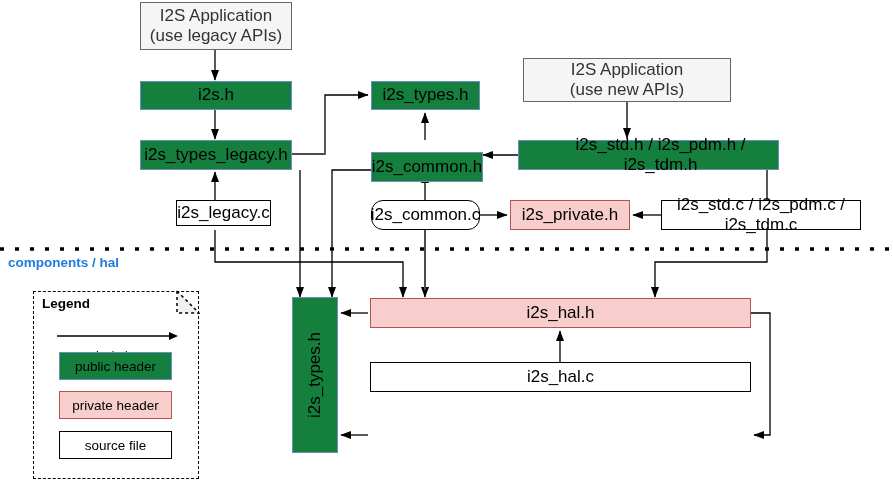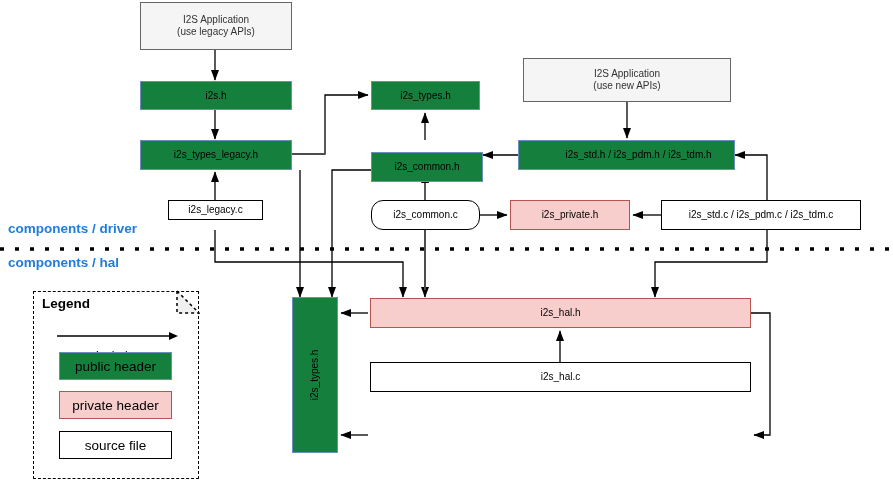--- a/index.html
+++ b/index.html
@@ -20,21 +20,21 @@
     width:893px;height:482px;
     pointer-events:none;
   }
   .node{
     position:absolute;
     box-sizing:border-box;
     display:flex;
     align-items:center;
     justify-content:center;
     text-align:center;
-    font-size:10px;
+    font-size:17px;
     line-height:1.18;
     color:#000000;
     z-index:3;
     white-space:pre-line;
   }
   .n-app{
     background:#f5f5f5;
     border:1px solid #666666;
     color:#333333;
   }
@@ -164,42 +164,41 @@
     <g stroke="#4d4d4d" stroke-width="2" fill="none">
       <path d="M292,154 L325,154"></path>
       <path d="M425,230 L425,290"></path>
     </g>
   </svg>
 
   <svg class="dotline" style="left:0;top:244;width:893px;height:10px" viewBox="0 0 893 10">
     <line x1="0" y1="5" x2="893" y2="5" stroke="#000000" stroke-width="3.5" stroke-dasharray="4 11" stroke-linecap="butt"></line>
   </svg>
 
-  <div class="layer-label" style="left:8px;top:221px;">components / driver</div>
   <div class="layer-label" style="left:8px;top:255px;">components / hal</div>
 
   <div class="node n-app" style="left:140px;top:2px;width:152px;height:48px;">I2S Application
 (use legacy APIs)</div>
 
   <div class="node n-pub" style="left:140px;top:81px;width:152px;height:29px;">i2s.h</div>
 
   <div class="node n-pub" style="left:140px;top:140px;width:152px;height:30px;">i2s_types_legacy.h</div>
 
-  <div class="node n-src" style="left:168px;top:200px;width:95px;height:20px;">i2s_legacy.c</div>
+  <div class="node n-src" style="left:176px;top:200px;width:95px;height:26px;">i2s_legacy.c</div>
 
   <div class="node n-pub" style="left:371px;top:81px;width:109px;height:29px;">i2s_types.h</div>
 
   <div class="node n-pub" style="left:371px;top:140px;width:112px;height:30px;margin-top:12px;">i2s_common.h</div>
 
   <div class="node n-src" style="left:371px;top:200px;width:109px;height:30px;border-radius:12px;">i2s_common.c</div>
 
   <div class="node n-app" style="left:523px;top:58px;width:208px;height:44px;">I2S Application
 (use new APIs)</div>
 
-  <div class="node n-pub" style="left:518px;top:140px;width:217px;height:30px;padding-left:24px;">i2s_std.h / i2s_pdm.h / i2s_tdm.h</div>
+  <div class="node n-pub" style="left:518px;top:140px;width:261px;height:30px;padding-left:24px;">i2s_std.h / i2s_pdm.h / i2s_tdm.h</div>
 
   <div class="node n-priv" style="left:510px;top:200px;width:120px;height:30px;">i2s_private.h</div>
 
   <div class="node n-src" style="left:661px;top:200px;width:200px;height:30px;">i2s_std.c / i2s_pdm.c / i2s_tdm.c</div>
 
   <div class="node n-pub" style="left:292px;top:297px;width:46px;height:156px;">
     <span class="vertical-label">i2s_types.h</span>
   </div>
 
   <div class="node n-priv" style="left:370px;top:298px;width:381px;height:30px;">i2s_hal.h</div>

